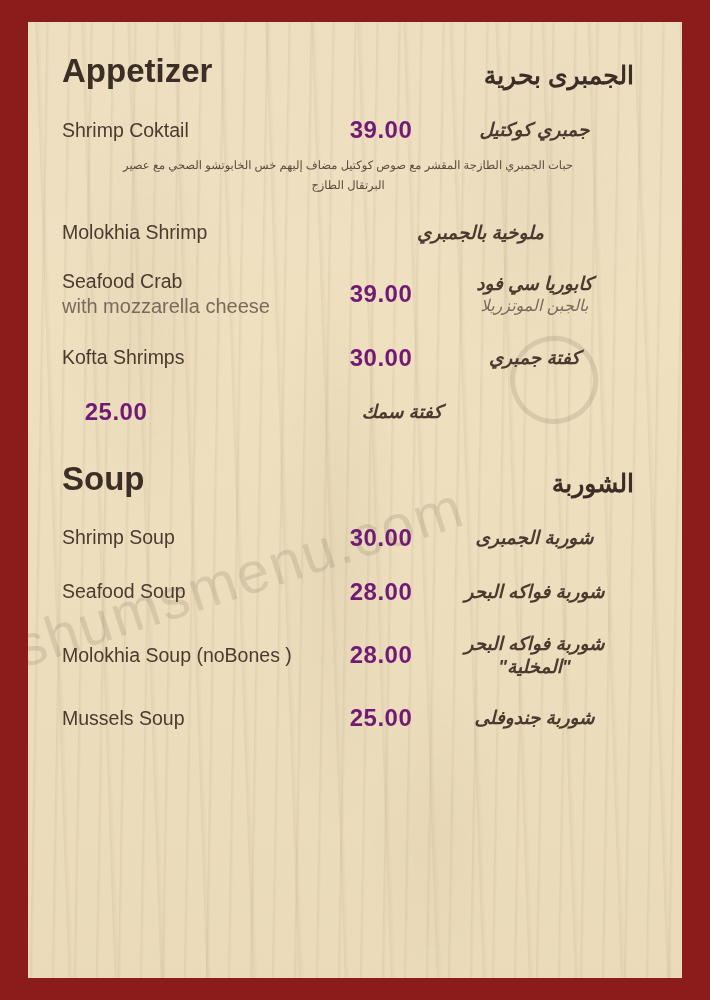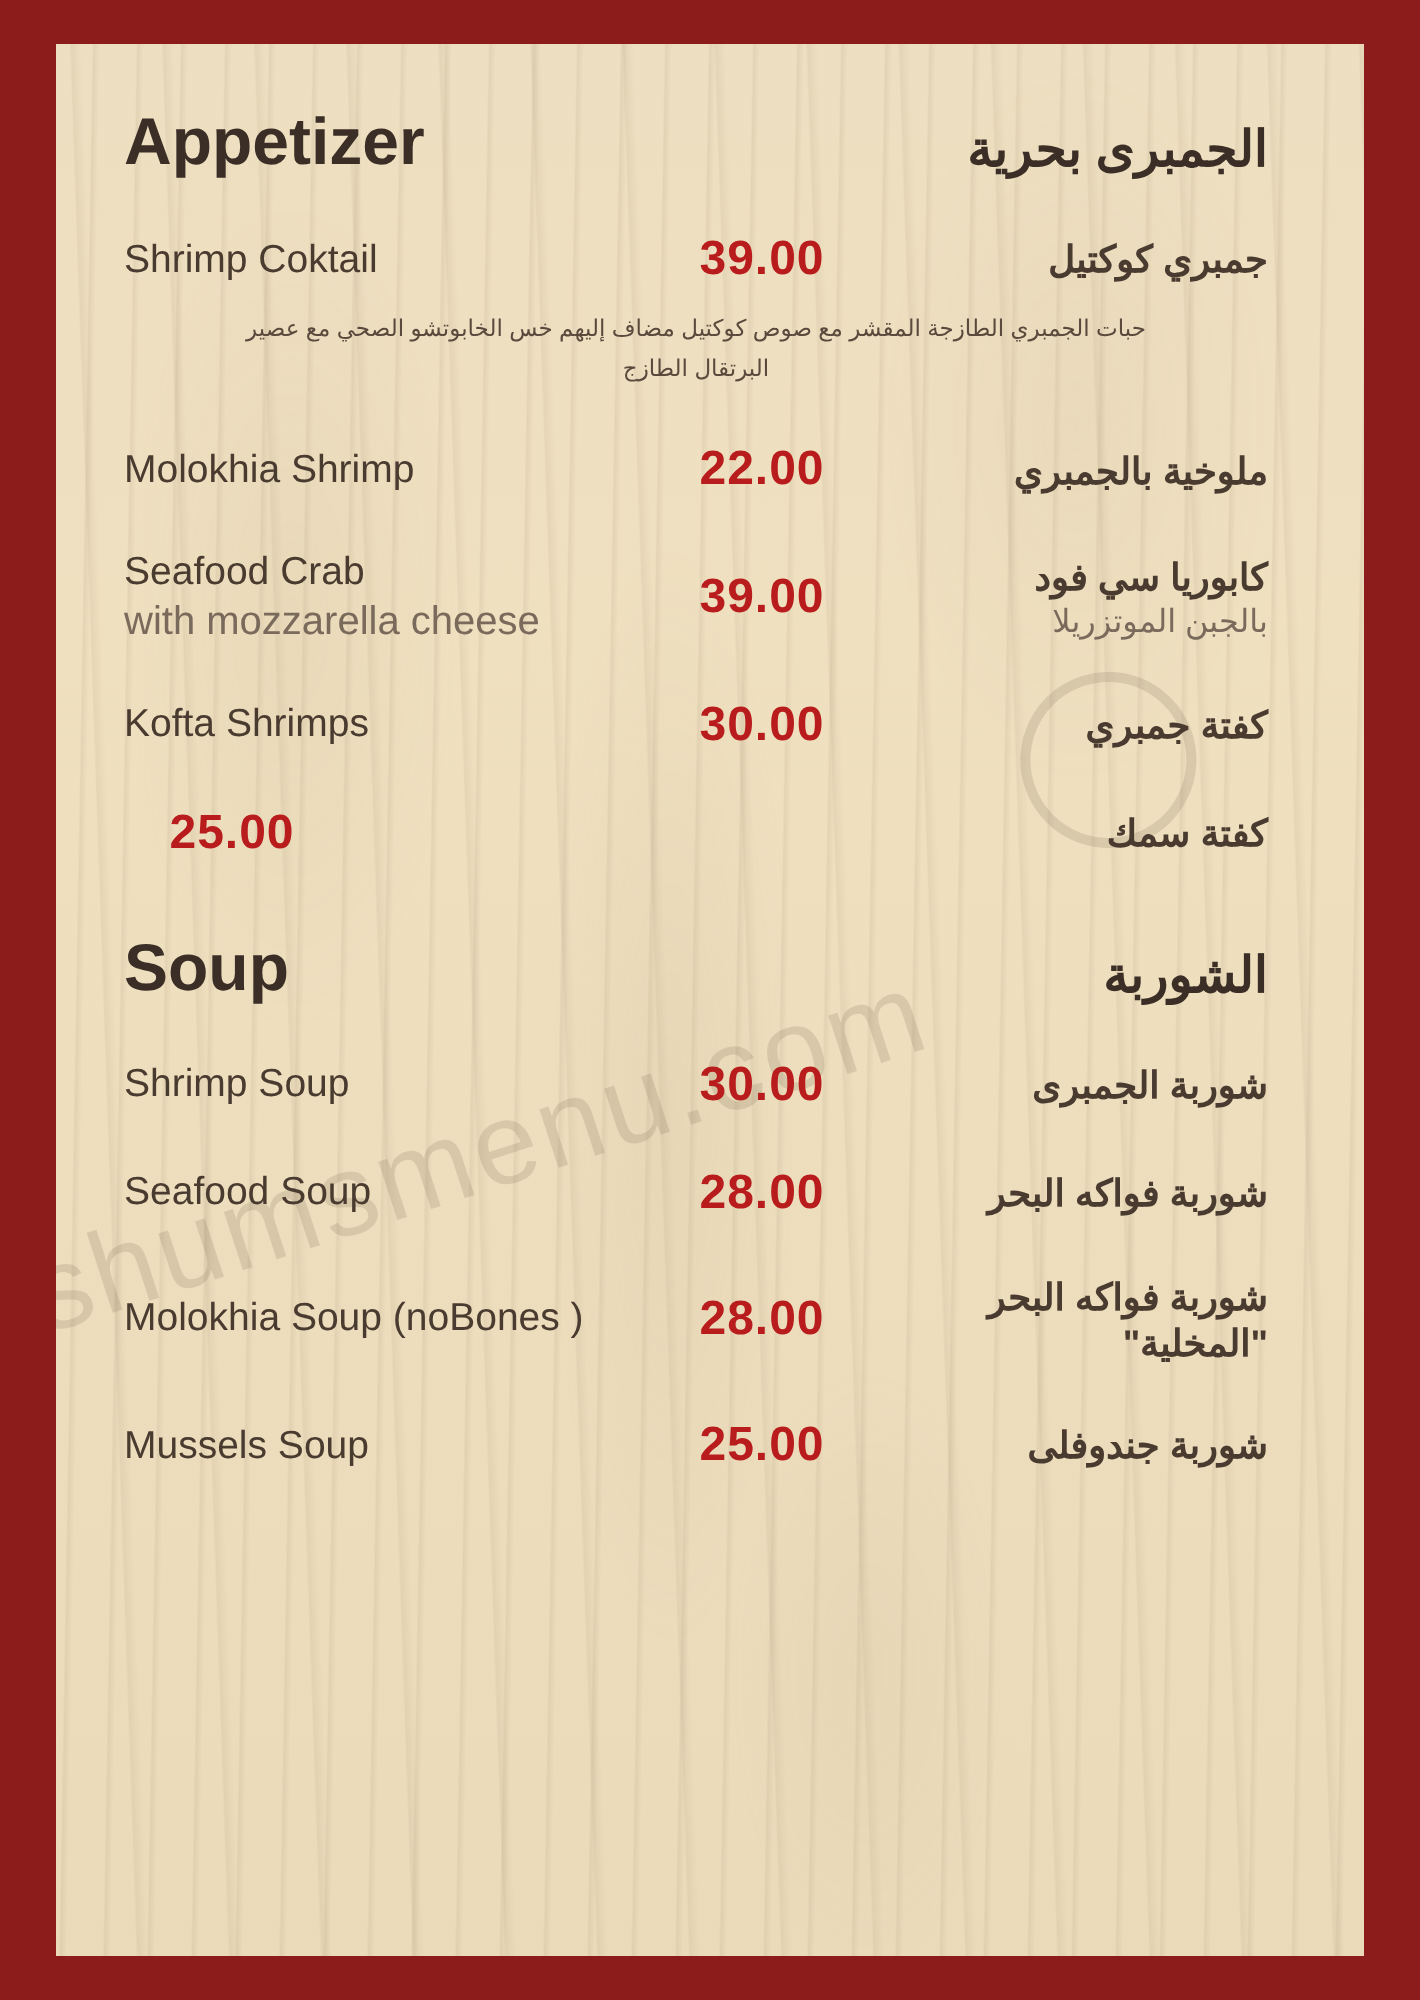--- a/index.html
+++ b/index.html
@@ -111,28 +111,29 @@
   .item-en .sub {
     font-size: 20px;
     color: #7a6a5c;
     margin-top: 2px;
   }
   .item-price {
     width: 108px;
     text-align: center;
     font-size: 24px;
     font-weight: bold;
-    color: #b91c1c;
+    color: #701a75;
     letter-spacing: 0.5px;
   }
   .item-ar {
     flex: 1;
-    text-align: right;
+    text-align: center;
     direction: rtl;
     color: #4a3b30;
+    font-style: italic;
   }
   .item-ar .name-ar {
     font-size: 18.5px;
     font-weight: bold;
     line-height: 1.25;
   }
   .item-ar .sub-ar {
     font-size: 16px;
     color: #7a6a5c;
     margin-top: 1px;
@@ -175,21 +176,20 @@
         <div class="item-ar">
           <div class="name-ar">جمبري كوكتيل</div>
         </div>
       </div>
       <div class="item-desc-ar">حبات الجمبري الطازجة المقشر مع صوص كوكتيل مضاف إليهم خس الخابوتشو الصحي مع عصير البرتقال الطازج</div>
 
       <div class="item">
         <div class="item-en">
           <div class="name">Molokhia Shrimp</div>
         </div>
-        <div class="item-price">22.00</div>
         <div class="item-ar">
           <div class="name-ar">ملوخية بالجمبري</div>
         </div>
       </div>
 
       <div class="item">
         <div class="item-en">
           <div class="name">Seafood Crab</div>
           <div class="sub">with mozzarella cheese</div>
         </div>

